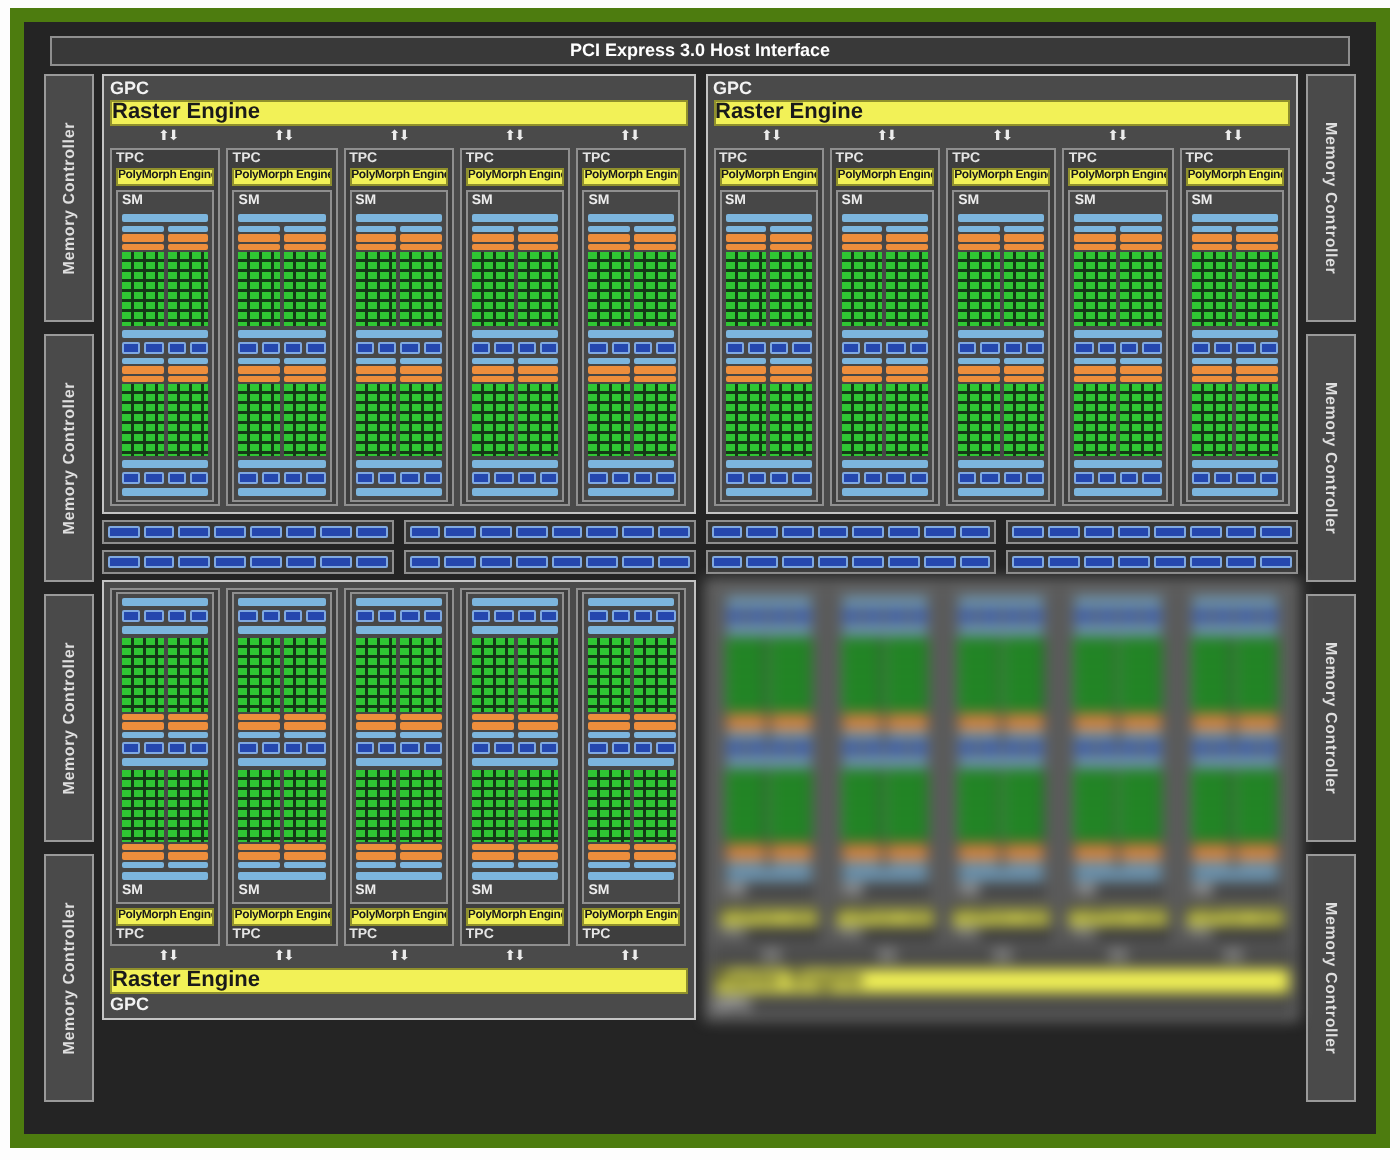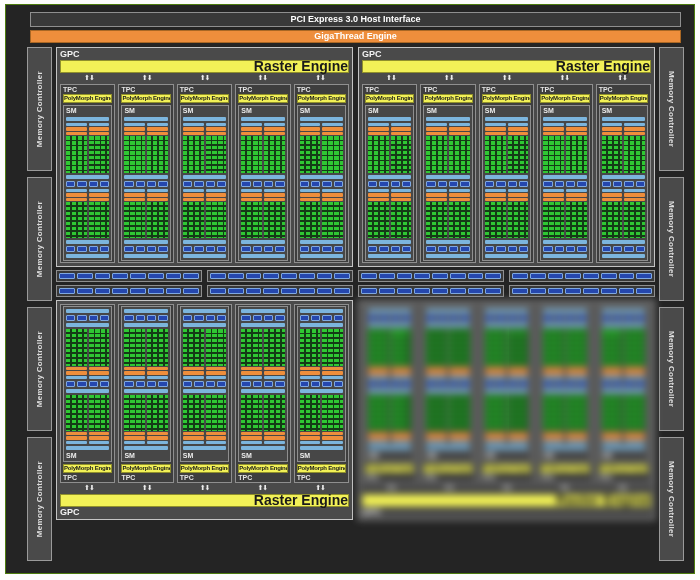--- a/index.html
+++ b/index.html
@@ -2,21 +2,21 @@
 <html style="--page-bg: #fdfdfd; --die-bg: #242424; --panel-bg: #4a4a4a; --tpc-bg: #3e3e3e; --sm-bg: #474747; --bar-dark: #393939; --orange: #ee8e3c; --yellow: #f2f157; --light-blue: #7cb5dd; --dark-blue: #2547ae; --seg-border: #7fa8e0; --green: #2fc733; --green-dark: #143a16; --l2-blue: #73aed9; --border-light: #c4c4c4; --border-mid: #8f8f8f; --text-dark: #1a1a1a;"><head>
 <meta charset="utf-8">
 <title>GPU Block Diagram</title>
 <style>
   html,body{margin:0;padding:0;width:700px;height:580px;overflow:hidden;
     background:var(--page-bg,#fdfdfd);
     font-family:"Liberation Sans","DejaVu Sans",sans-serif;}
   *{box-sizing:border-box;}
 
   .die{position:absolute;left:5px;top:4px;right:5px;bottom:6px;
-    background:var(--die-bg,#242424);border:1px solid #4d7c0f;padding-left:11px;}
+    background:var(--die-bg,#242424);border:7px solid #4d7c0f;}
 
   .pci-bar{margin:7px 13px 0;height:15px;background:var(--bar-dark,#393939);
     border:1px solid #8f8f8f;color:#fff;font-size:9px;font-weight:bold;
     text-align:center;line-height:13px;}
   .giga-bar{margin:3px 13px 0;height:13px;background:var(--orange,#ee8e3c);
     border:1px solid #a96724;color:#fff;font-size:9px;font-weight:bold;
     text-align:center;line-height:11px;}
 
   .main{margin:4px 10px 0;height:514px;display:flex;gap:4px;}
 
@@ -31,21 +31,21 @@
   .gpc-row{height:220px;display:flex;gap:5px;flex:none;}
 
   .gpc{flex:1;min-width:0;background:var(--panel-bg,#4a4a4a);
     border:1px solid var(--border-light,#c4c4c4);
     padding:1px 3px 3px;display:flex;flex-direction:column;}
   .gpc.flipped{flex-direction:column-reverse;padding:3px 3px 1px;}
   .gpc.blurred{filter:blur(3.5px);}
   .gpc-label{height:11px;line-height:11px;font-size:9px;font-weight:bold;color:#f2f2f2;flex:none;}
   .raster-bar{height:13px;flex:none;background:var(--yellow,#f2f157);
     border:1px solid #90902c;color:var(--text-dark,#1a1a1a);
-    font-size:14px;font-weight:bold;text-align:right;line-height:11px;}
+    font-size:11px;font-weight:bold;text-align:left;line-height:11px;}
   .arrows-row{height:11px;flex:none;display:flex;}
   .arrow-cell{flex:1;text-align:center;font-family:"DejaVu Sans",sans-serif;
     font-size:7px;line-height:11px;color:#ececec;letter-spacing:-1px;}
 
   .tpc-row{flex:1;min-height:0;display:flex;gap:3px;}
   .tpc{flex:1;min-width:0;background:var(--tpc-bg,#3e3e3e);border:1px solid var(--border-mid,#8f8f8f);
     padding:0 2px;display:flex;flex-direction:column;}
   .flipped .tpc{flex-direction:column-reverse;}
   .tpc-label{height:9px;line-height:9px;font-size:7px;font-weight:bold;color:#e4e4e4;flex:none;}
   .poly-bar{height:9px;flex:none;background:var(--yellow,#f2f157);border:1px solid #90902c;
@@ -78,21 +78,20 @@
 
   .l2-bar{height:37px;flex:none;background:var(--l2-blue,#73aed9);border:1px solid #5d9cc8;
     color:#fff;font-size:9.5px;font-weight:bold;display:flex;
     align-items:center;justify-content:center;}
 </style>
 </head>
 <body>
 
 <div class="die">
   <div class="pci-bar">PCI Express 3.0 Host Interface</div>
-  <div class="giga-bar">GigaThread Engine</div>
 
   <div class="main">
     <div class="mc-col left" id="mc-left">
         <div class="mc-box">
           <span class="mc-label">Memory Controller</span>
         </div>
         <div class="mc-box">
           <span class="mc-label">Memory Controller</span>
         </div>
         <div class="mc-box">

